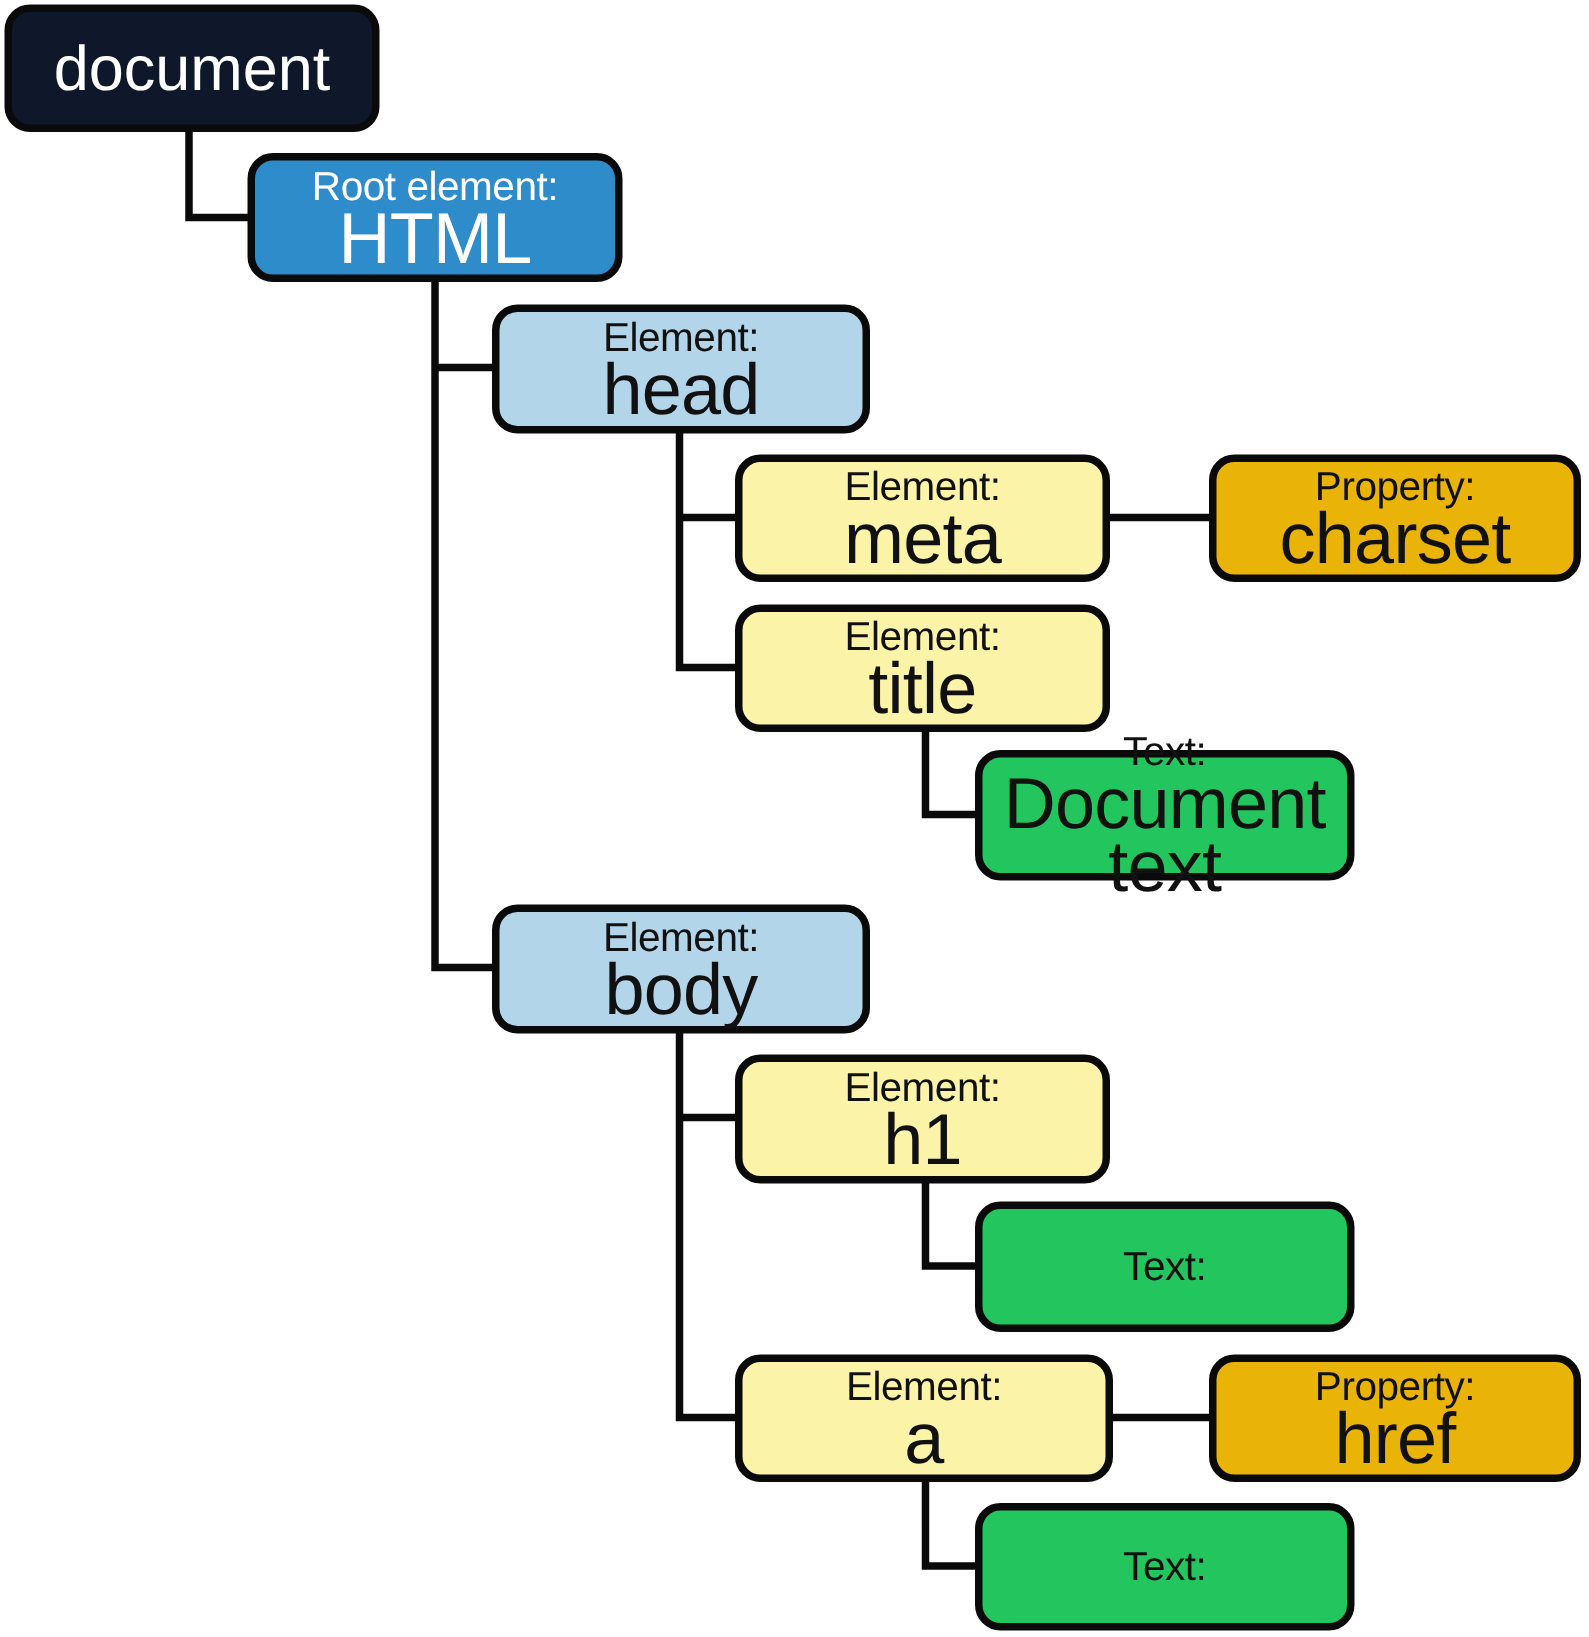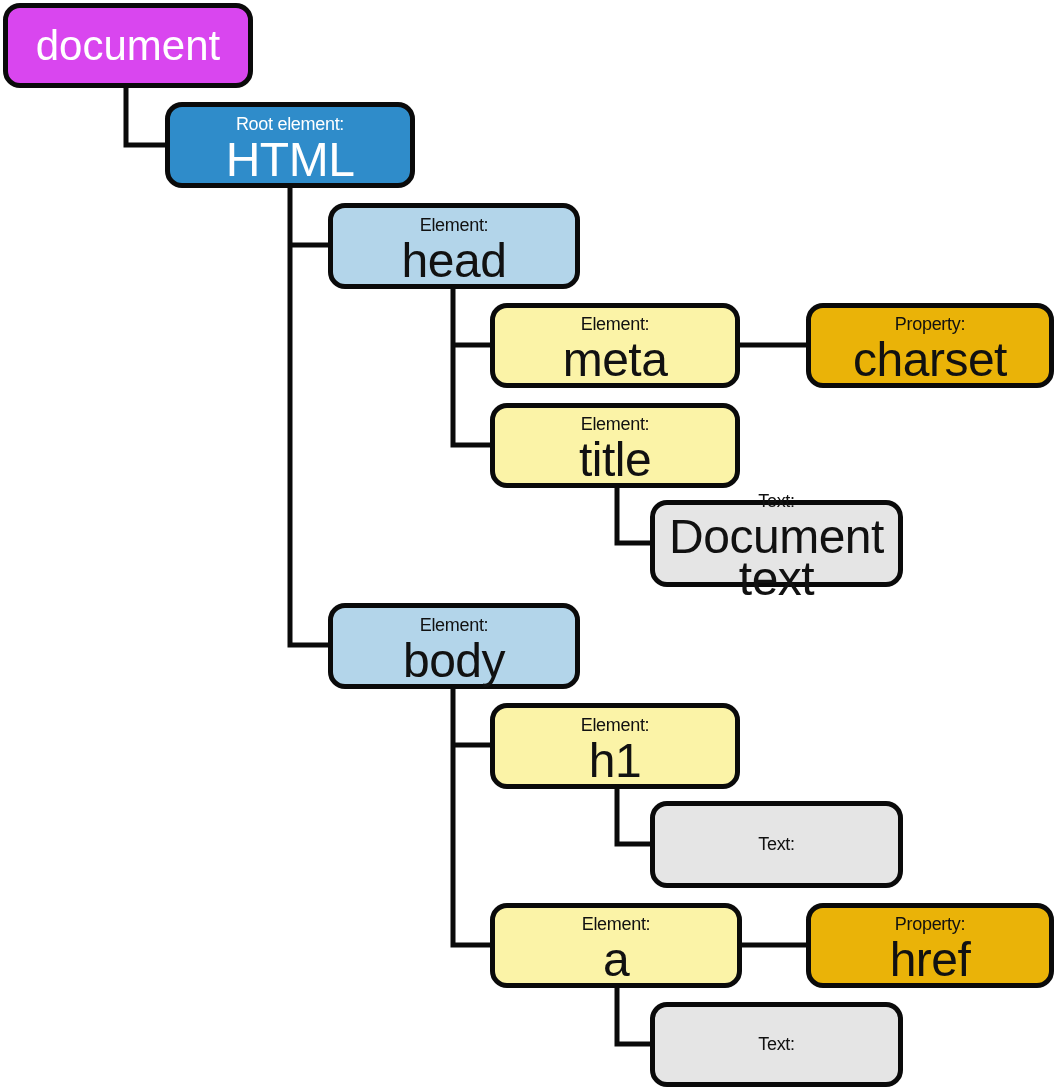--- a/index.html
+++ b/index.html
@@ -16,29 +16,29 @@
     box-sizing:border-box;
     border:5px solid #0a0a0a;
     border-radius:17px;
     display:flex;
     flex-direction:column;
     align-items:center;
     justify-content:center;
     text-align:center;
     color:#111111;
   }
-  .line1{font-size:18px;line-height:29px;letter-spacing:-0.3px;}
+  .line1{font-size:27px;line-height:29px;letter-spacing:-0.3px;}
   .line2{font-size:48px;line-height:42px;letter-spacing:-0.5px;}
   .single{font-size:42px;line-height:46px;}
-  .fill-document{background:#d946ef;color:#ffffff;}
+  .fill-document{background:#0f172a;color:#ffffff;}
   .fill-root{background:#2F8CCA;color:#ffffff;}
   .fill-container{background:#B3D5EA;}
   .fill-element{background:#FBF3A7;}
   .fill-property{background:#eab308;}
-  .fill-text{background:#e5e5e5;}
+  .fill-text{background:#22c55e;}
 
   
   .n-document {left:3px;  top:3px;   width:250px;height:85px;}
   .n-html     {left:165px;top:102px; width:250px;height:86px;}
   .n-head     {left:328px;top:203px; width:252px;height:86px;}
   .n-meta     {left:490px;top:303px; width:250px;height:85px;}
   .n-charset  {left:806px;top:303px; width:248px;height:85px;}
   .n-title    {left:490px;top:403px; width:250px;height:85px;}
   .n-doctext  {left:650px;top:500px; width:253px;height:87px;}
   .n-body     {left:328px;top:603px; width:252px;height:86px;}

